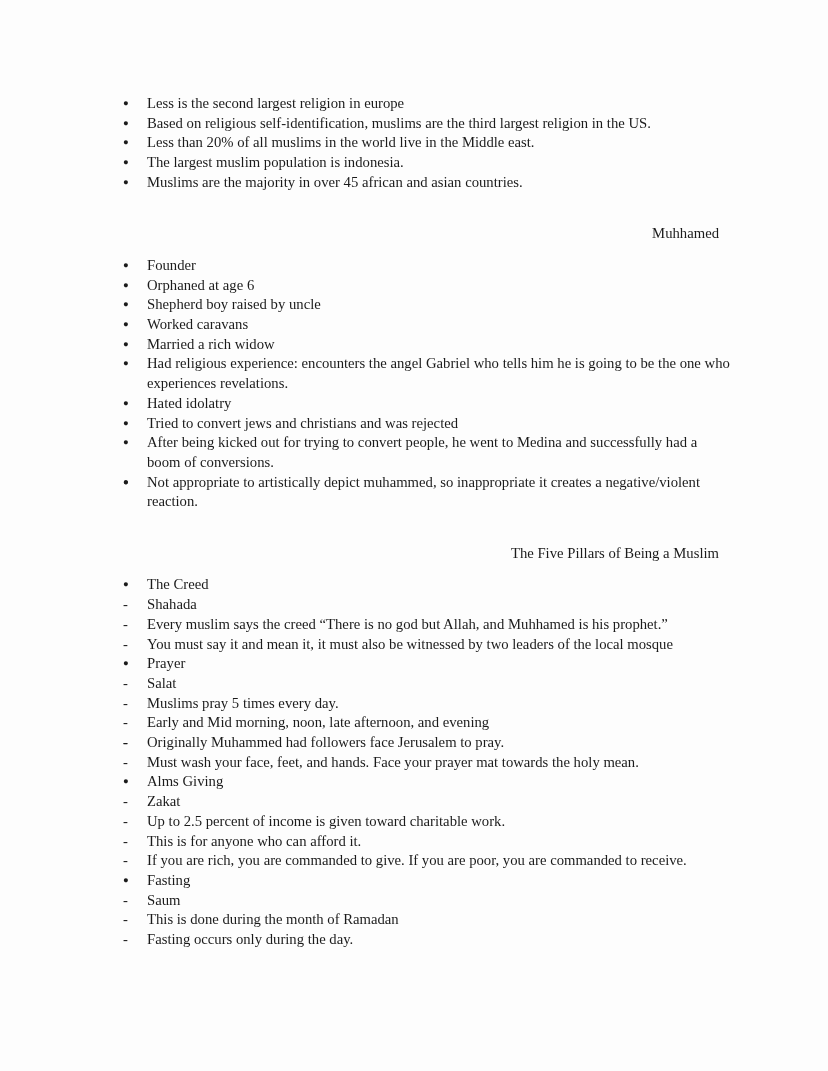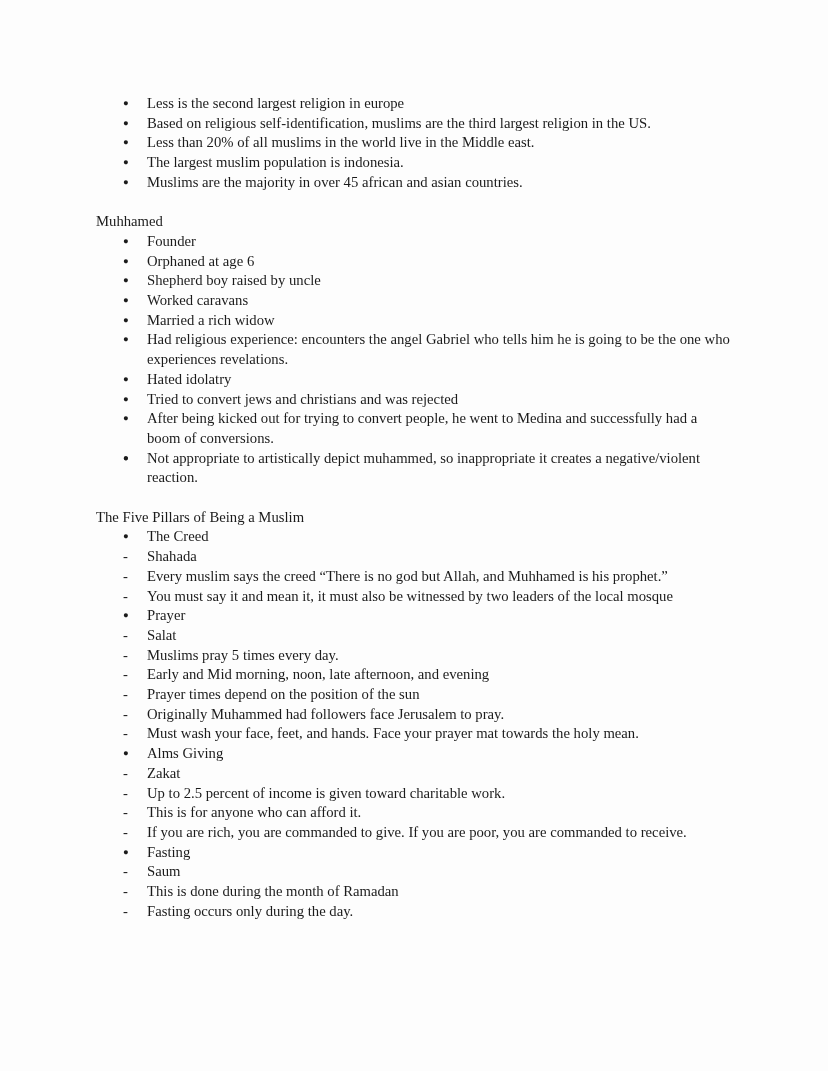--- a/index.html
+++ b/index.html
@@ -14,21 +14,21 @@
     box-sizing: border-box;
     background: #fdfdfd;
     color: #1b1b1b;
     font-family: "Liberation Serif", "DejaVu Serif", serif;
     font-size: 14.7px;
     line-height: 19.7px;
     padding: 94px 97px 0 96px;
     overflow: hidden;
   }
   .line { margin: 0; }
-  .heading { margin: 0; }
+  .heading { margin: 12px; text-align: right; }
   .item {
     position: relative;
     padding-left: 51px;
     width: 584px;
     box-sizing: content-box;
   }
   .marker {
     position: absolute;
     left: 27px;
     top: 0;
@@ -141,21 +141,20 @@
     <div class="line item">
     <span class="marker dash">-</span>
     <span class="text">Muslims pray 5 times every day.</span>
   </div>
     <div class="line item">
     <span class="marker dash">-</span>
     <span class="text">Early and Mid morning, noon, late afternoon, and evening</span>
   </div>
     <div class="line item">
     <span class="marker dash">-</span>
-    <span class="text">Prayer times depend on the position of the sun</span>
   </div>
     <div class="line item">
     <span class="marker dash">-</span>
     <span class="text">Originally Muhammed had followers face Jerusalem to pray.</span>
   </div>
     <div class="line item">
     <span class="marker dash">-</span>
     <span class="text">Must wash your face, feet, and hands. Face your prayer mat towards the holy mean.</span>
   </div>
     <div class="line item">

